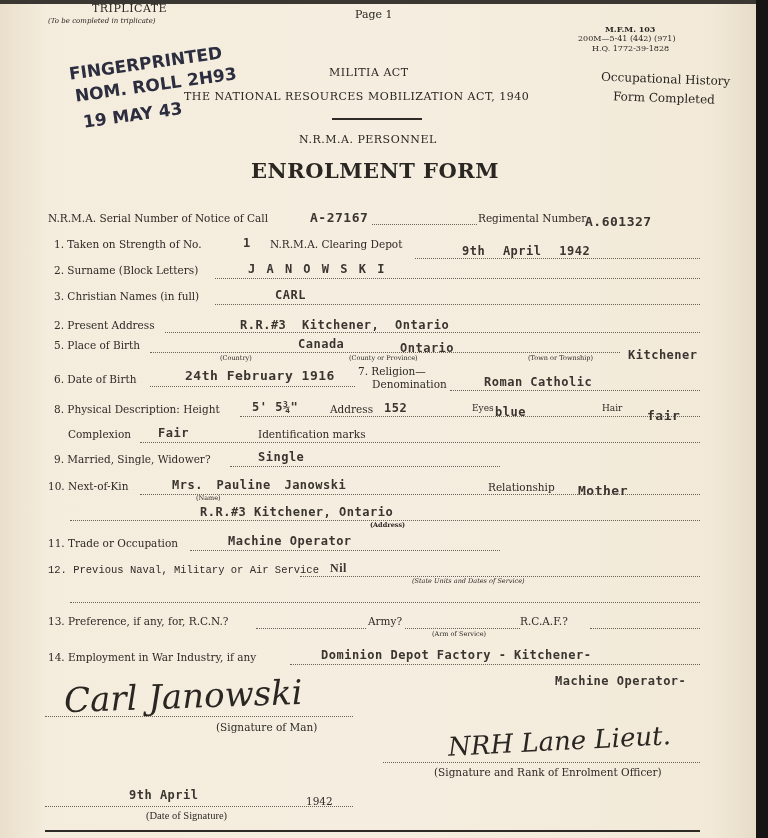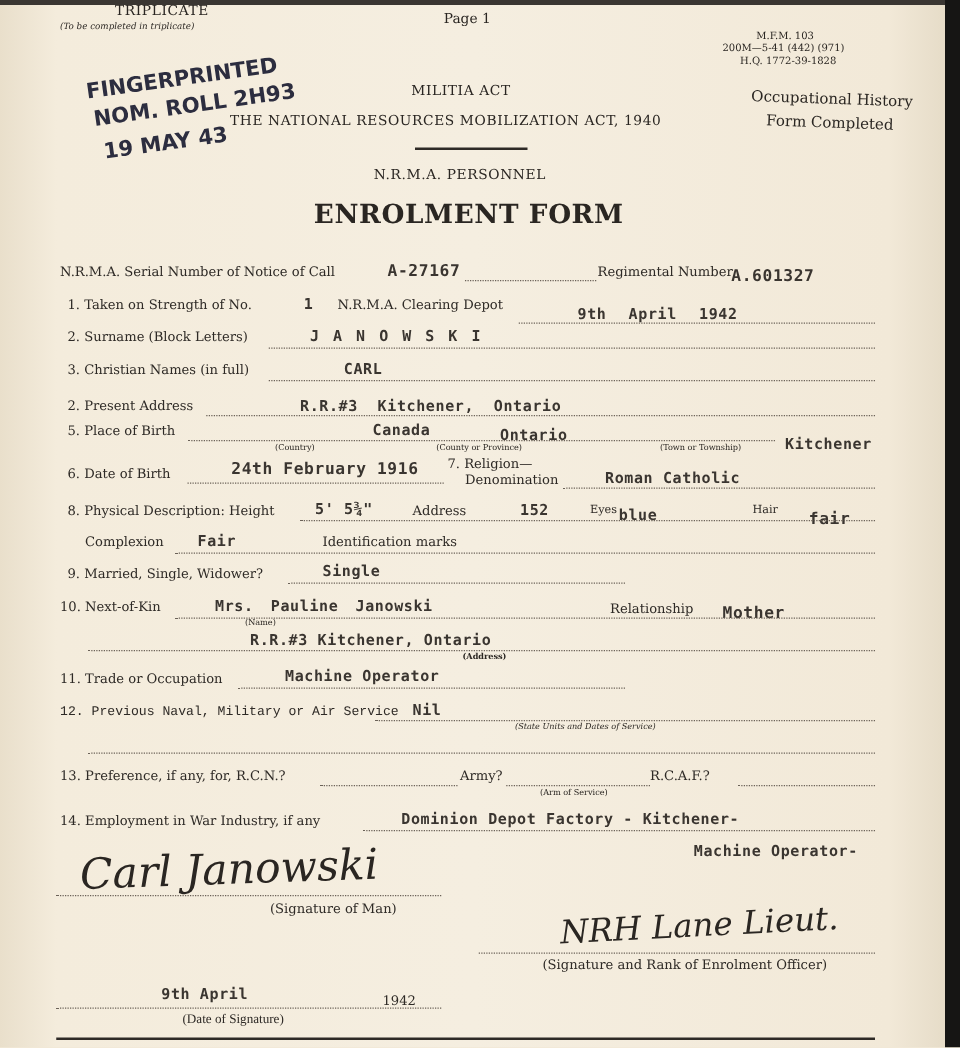--- a/index.html
+++ b/index.html
@@ -33,21 +33,21 @@
 <body>
 
 <div class="page"></div>
 <div class="edge-top"></div>
 <div class="edge-right"></div>
 
 <div class="abs small" style="left:92px;top:2px;font-size:11px;letter-spacing:0.5px;">TRIPLICATE</div>
 <div class="abs tiny" style="left:48px;top:17px;">(To be completed in triplicate)</div>
 <div class="abs" style="left:355px;top:8px;font-size:11px;">Page 1</div>
 
-<div class="abs" style="left:605px;top:24px;font-size:8px;font-weight:normal;">M.F.M. 103</div>
+<div class="abs" style="left:605px;top:24px;font-size:8px;font-weight:bold;">M.F.M. 103</div>
 <div class="abs" style="left:578px;top:34px;font-size:8px;">200M—5-41 (442) (971)</div>
 <div class="abs" style="left:592px;top:44px;font-size:8px;">H.Q. 1772-39-1828</div>
 
 <div class="abs" style="left:601px;top:72px;font-size:12px;transform:rotate(2deg);">Occupational History</div>
 <div class="abs" style="left:613px;top:91px;font-size:12px;transform:rotate(2deg);">Form Completed</div>
 
 <div class="abs" style="left:329px;top:66px;font-size:11px;letter-spacing:0.5px;">MILITIA ACT</div>
 <div class="abs" style="left:184px;top:90px;font-size:11px;letter-spacing:0.5px;">THE NATIONAL RESOURCES MOBILIZATION ACT, 1940</div>
 <div class="rule" style="left:332px;top:118px;width:90px;"></div>
 <div class="abs" style="left:299px;top:133px;font-size:11px;letter-spacing:0.5px;">N.R.M.A. PERSONNEL</div>
@@ -94,21 +94,21 @@
 <div class="abs typed" style="left:185px;top:368px;font-size:13px;">24th February 1916</div>
 <div class="dots" style="left:150px;top:386px;width:205px;"></div>
 <div class="abs label" style="left:358px;top:365px;">7. Religion—</div>
 <div class="abs label" style="left:372px;top:378px;">Denomination</div>
 <div class="abs typed" style="left:484px;top:375px;">Roman Catholic</div>
 <div class="dots" style="left:450px;top:390px;width:250px;"></div>
 
 <div class="abs label" style="left:54px;top:403px;">8. Physical Description: Height</div>
 <div class="abs typed" style="left:252px;top:400px;">5' 5¾"</div>
 <div class="abs label" style="left:330px;top:403px;">Address</div>
-<div class="abs typed" style="left:416px;top:401px;">152</div>
+<div class="abs typed" style="left:384px;top:401px;">152</div>
 <div class="abs label" style="left:472px;top:403px;font-size:9px;">Eyes</div>
 <div class="abs typed" style="left:495px;top:405px;">blue</div>
 <div class="abs label" style="left:602px;top:403px;font-size:9px;">Hair</div>
 <div class="abs typed" style="left:647px;top:408px;font-size:13px;">fair</div>
 <div class="dots" style="left:240px;top:416px;width:460px;"></div>
 
 <div class="abs label" style="left:68px;top:428px;">Complexion</div>
 <div class="abs typed" style="left:158px;top:426px;">Fair</div>
 <div class="abs label" style="left:258px;top:428px;">Identification marks</div>
 <div class="dots" style="left:140px;top:442px;width:560px;"></div>
@@ -126,21 +126,21 @@
 
 <div class="abs typed" style="left:200px;top:505px;">R.R.#3 Kitchener, Ontario</div>
 <div class="abs" style="left:370px;top:521px;font-size:6.5px;font-weight:bold;">(Address)</div>
 <div class="dots" style="left:70px;top:520px;width:630px;"></div>
 
 <div class="abs label" style="left:48px;top:537px;">11. Trade or Occupation</div>
 <div class="abs typed" style="left:228px;top:534px;">Machine Operator</div>
 <div class="dots" style="left:190px;top:550px;width:310px;"></div>
 
 <div class="abs label" style="left:48px;top:564px;font-family:Liberation Mono, monospace;">12. Previous Naval, Military or Air Service</div>
-<div class="abs typed" style="left:330px;top:561px;">Nil</div>
+<div class="abs typed" style="left:330px;top:561px;font-family:Liberation Serif, serif;">Nil</div>
 <div class="dots" style="left:300px;top:576px;width:400px;"></div>
 <div class="abs" style="left:412px;top:577px;font-size:6.5px;font-style:italic;">(State Units and Dates of Service)</div>
 <div class="dots" style="left:70px;top:602px;width:630px;"></div>
 
 <div class="abs label" style="left:48px;top:615px;">13. Preference, if any, for, R.C.N.?</div>
 <div class="dots" style="left:256px;top:628px;width:110px;"></div>
 <div class="abs label" style="left:368px;top:615px;">Army?</div>
 <div class="dots" style="left:405px;top:628px;width:115px;"></div>
 <div class="abs" style="left:432px;top:630px;font-size:6.5px;">(Arm of Service)</div>
 <div class="abs label" style="left:520px;top:615px;">R.C.A.F.?</div>

